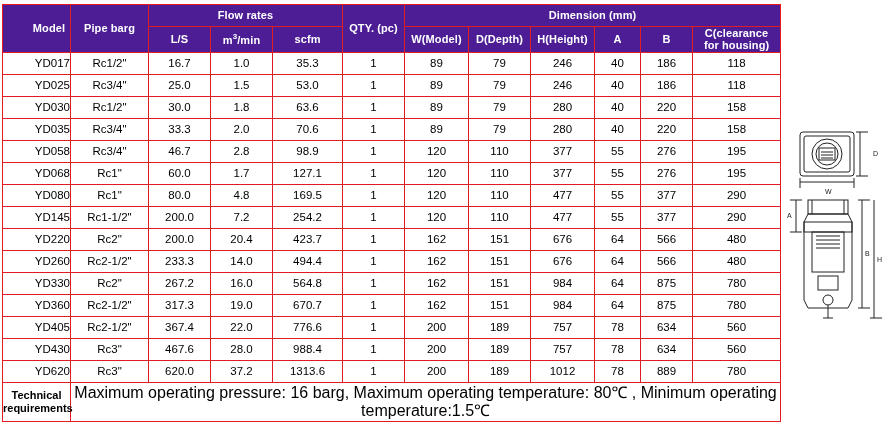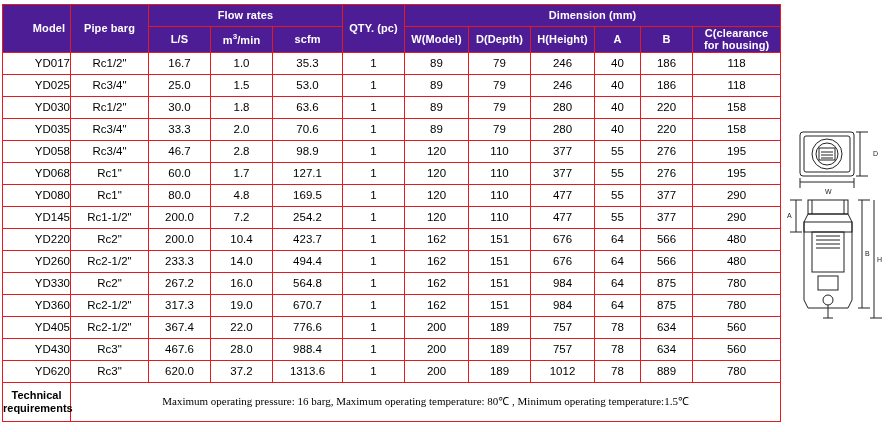--- a/index.html
+++ b/index.html
@@ -66,22 +66,21 @@
   }
   td.tech-label {
     font-weight: bold;
     font-size: 11px;
     line-height: 1.25;
     padding: 0 2px;
   }
   td.tech-value {
     text-align: left;
     padding-left: 8px;
-    font-size: 11px;
-    font-family: Liberation Serif, serif;
+    font-size: 16px;
   }
   sup, .sup {
     font-size: 8px;
     vertical-align: super;
   }
   
   .drawing {
     position: relative;
     width: 107px;
     height: 432px;
@@ -243,21 +242,21 @@
           <td>110</td>
           <td>477</td>
           <td>55</td>
           <td>377</td>
           <td>290</td>
         </tr>
         <tr>
           <td class="model">YD220</td>
           <td>Rc2"</td>
           <td>200.0</td>
-          <td>10.4</td>
+          <td>20.4</td>
           <td>423.7</td>
           <td>1</td>
           <td>162</td>
           <td>151</td>
           <td>676</td>
           <td>64</td>
           <td>566</td>
           <td>480</td>
         </tr>
         <tr>

